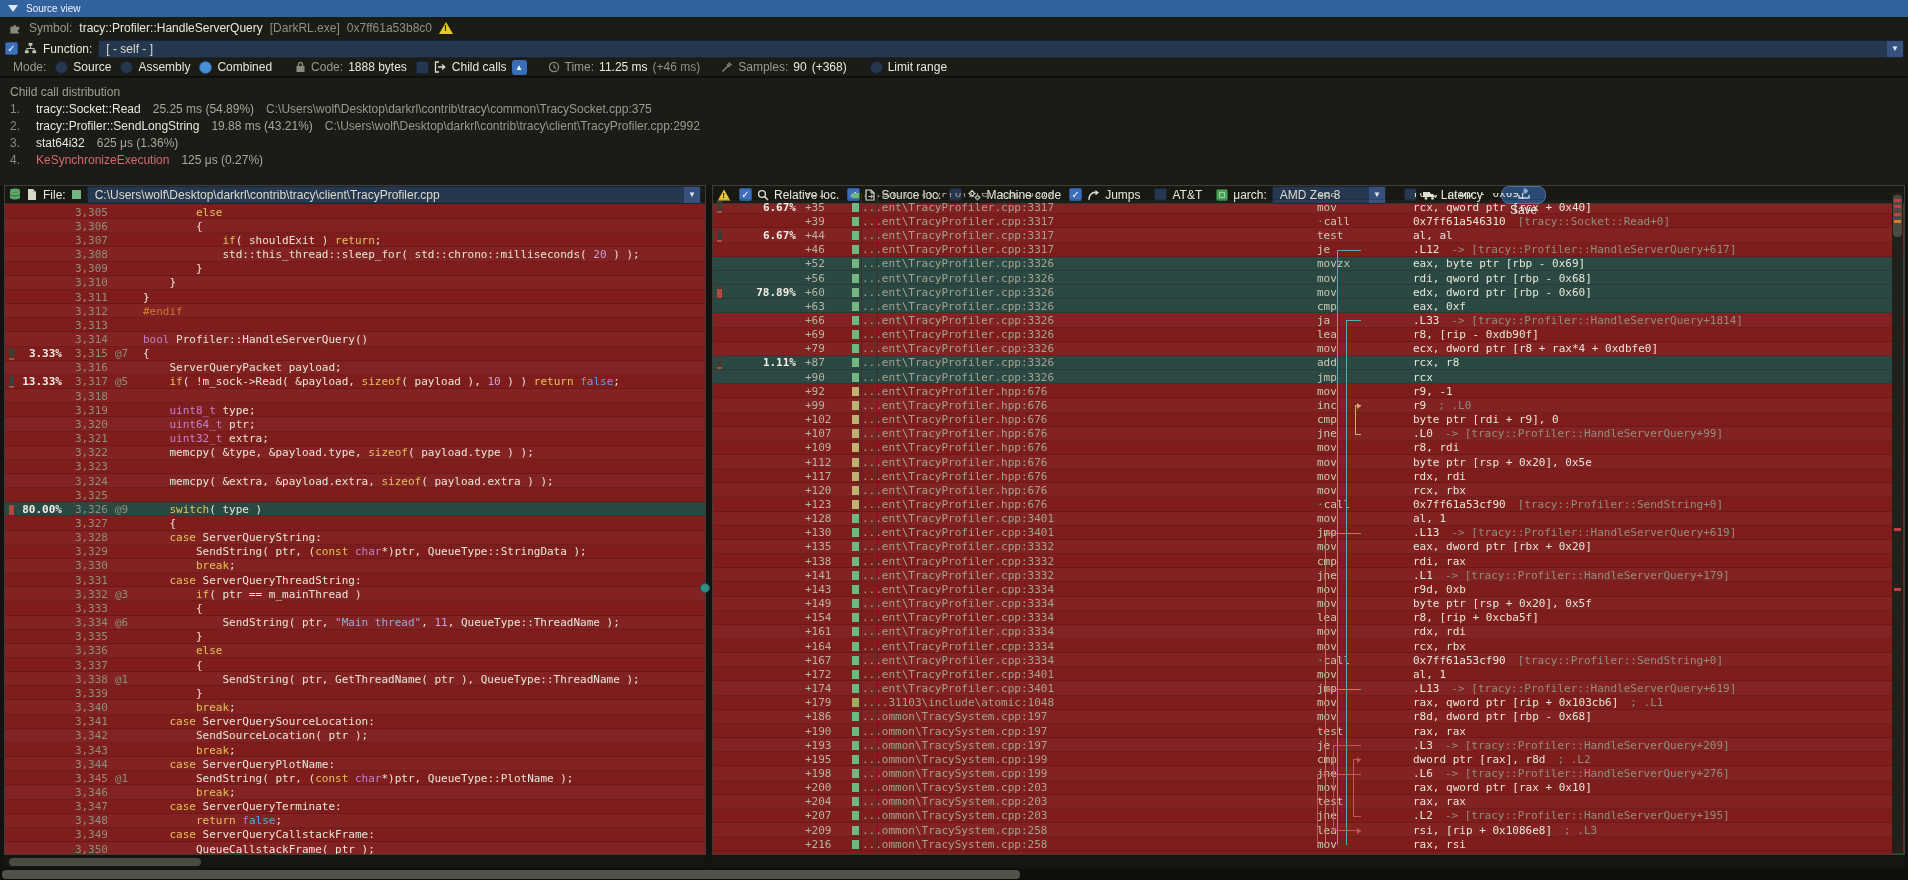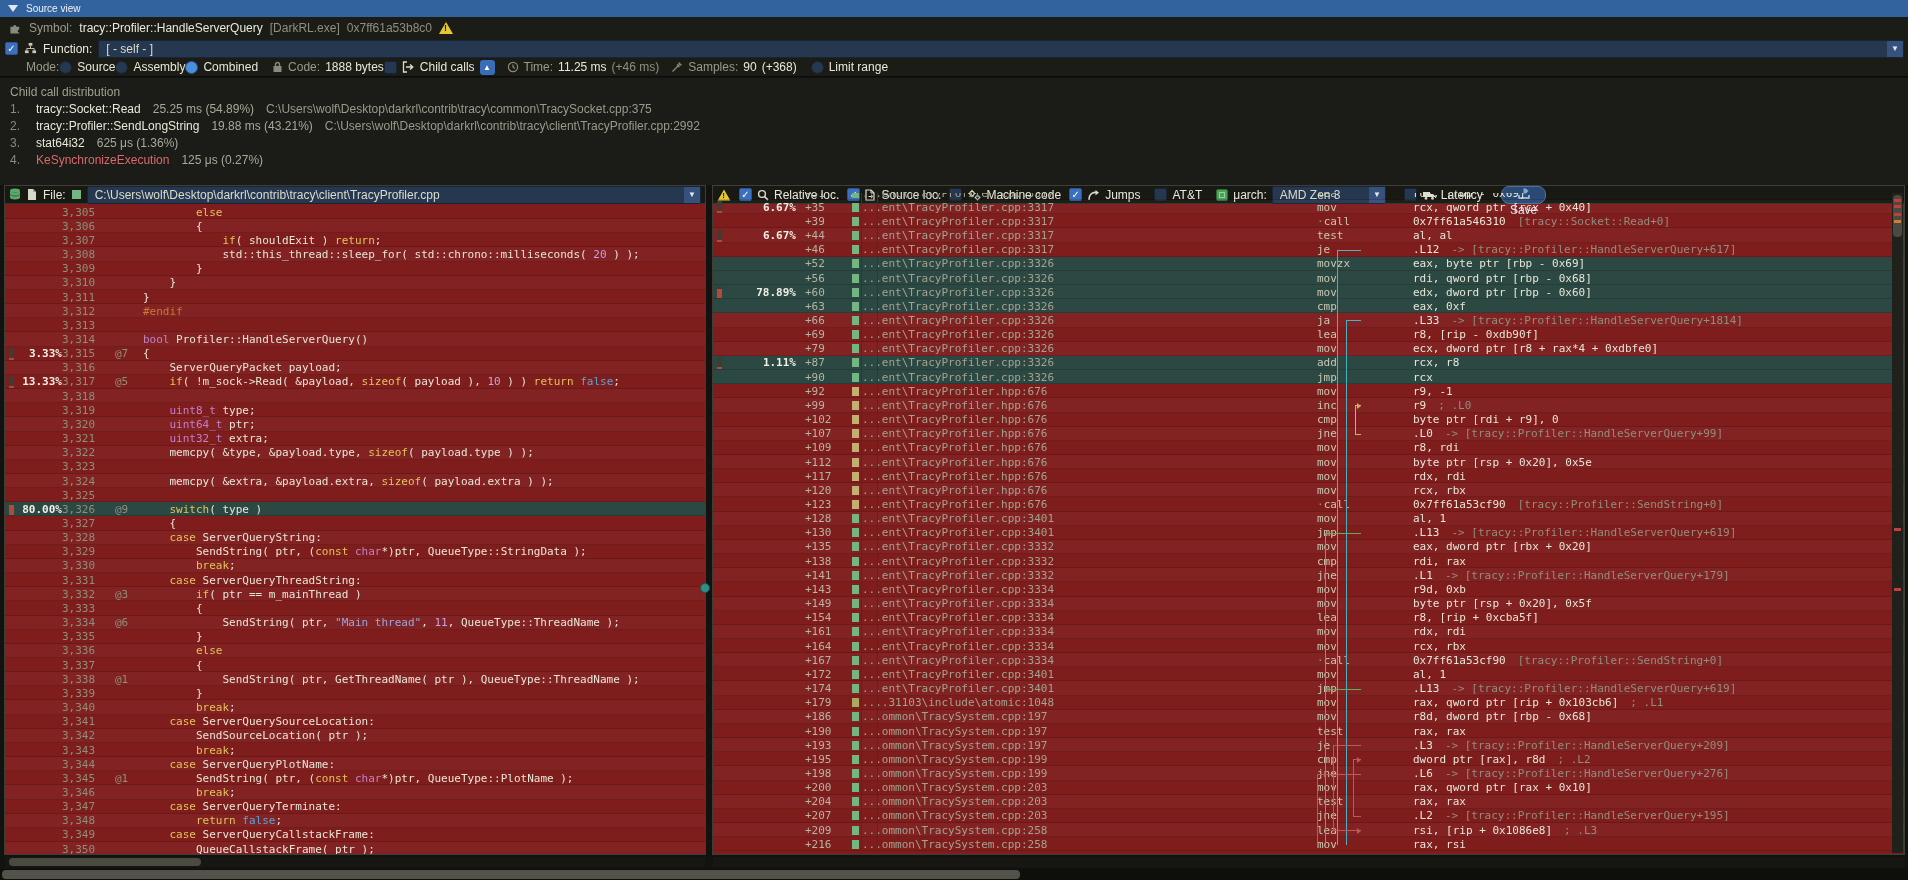--- a/index.html
+++ b/index.html
@@ -7,21 +7,21 @@
        font-family:"Liberation Sans",sans-serif;font-size:12px;color:#e6e6d8;}
   .abs{position:absolute;}
   
   .titlebar{left:0;top:0;width:1908px;height:17px;background:#33639f;display:flex;align-items:center;gap:8px;padding-left:8px;box-sizing:border-box;}
   .tb-tri{width:0;height:0;border-left:5px solid transparent;border-right:5px solid transparent;border-top:7px solid #dfe8f2;}
   .tb-title{color:#eef2f8;font-size:10px;}
   
   .hdr{left:0;width:1908px;background:#1c1c17;display:flex;align-items:center;box-sizing:border-box;}
   .symbolrow{top:17px;height:22px;gap:7px;padding-left:9px;}
   .funcrow{top:39px;height:19px;gap:6px;padding-left:5px;padding-right:4px;}
-  .moderow{top:58px;height:19px;padding-left:26px;border-bottom:1px solid #0b0b09;}
+  .moderow{top:58px;height:19px;gap:9px;padding-left:13px;border-bottom:1px solid #0b0b09;}
   .lbl{color:#9a9a8c;} .val{color:#e8e8da;} .dim{color:#8f8f80;}
   .combo{background:#263850;border:1px solid #18python2436;border:1px solid #182436;border-radius:2px;display:flex;align-items:center;height:16px;}
   .combo .ctext{padding:0 7px;color:#dcdccc;flex:1;white-space:nowrap;}
   .combo .carrow{width:16px;height:16px;background:#35517c;color:#dfe8f2;font-size:8px;display:flex;align-items:center;justify-content:center;}
   .cb{width:13px;height:13px;border-radius:2px;background:#263850;border:1px solid #182436;box-sizing:border-box;display:inline-flex;align-items:center;justify-content:center;color:#fff;font-size:10px;flex:none;}
   .cb.on{background:#3d6fbf;border-color:#2c5496;}
   .radio{width:13px;height:13px;border-radius:50%;background:#263850;border:1px solid #182436;box-sizing:border-box;flex:none;}
   .radio.on{background:#4a90d9;border-color:#2c5496;}
   .warn{width:0;height:0;border-left:7px solid transparent;border-right:7px solid transparent;border-bottom:12px solid #e8c832;position:relative;flex:none;}
   .warn:after{content:"!";position:absolute;left:-2px;top:1px;font-size:9px;font-weight:bold;color:#201c08;}
@@ -43,21 +43,21 @@
   .rowsinner{position:absolute;left:0;right:0;}
   
   .srow,.arow{display:flex;align-items:center;height:14.16px;font-family:"DejaVu Sans Mono",monospace;font-size:11px;white-space:pre;box-shadow:inset 0 -1px rgba(0,0,0,.14);}
   .srow.alt,.arow.alt{background:rgba(255,255,255,.022);}
   .srow.hl,.arow.hl{background:#2b4843;}
   .gbar,.abar{width:5px;height:12px;background:#3d3d33;margin-left:4px;position:relative;flex:none;}
   .gbar.empty,.abar.empty{background:transparent;}
   .gfill{position:absolute;bottom:0;left:0;width:100%;background:#b5483c;display:block;}
   .gpct,.apct{width:48px;text-align:right;color:#f0efe6;font-weight:bold;flex:none;}
   .apct{width:54px;padding-left:20px;}
-  .gnum{width:46px;text-align:left;color:#8e8e7c;flex:none;}
+  .gnum{width:46px;text-align:right;color:#8e8e7c;flex:none;}
   .gat{width:28px;padding-left:7px;color:#8e8e7c;flex:none;}
   .gcode{flex:1;overflow:hidden;}
   .aoff{width:52px;padding-left:9px;color:#b4b4a3;flex:none;box-sizing:border-box;}
   .asq{width:14px;flex:none;display:flex;justify-content:center;}
   .asq i{width:7px;height:9px;display:block;}
   .sq-g i{background:#74b682;} .sq-t i{background:#c4af72;} .sq-o i{background:#a9a95f;}
   .aloc{width:455px;color:#a2a291;flex:none;overflow:hidden;}
   .amn{width:96px;flex:none;color:#c8c8b4;}
   .calldot{color:#6fae62;}
   .aop{flex:1;color:#e6e6d8;overflow:hidden;}

